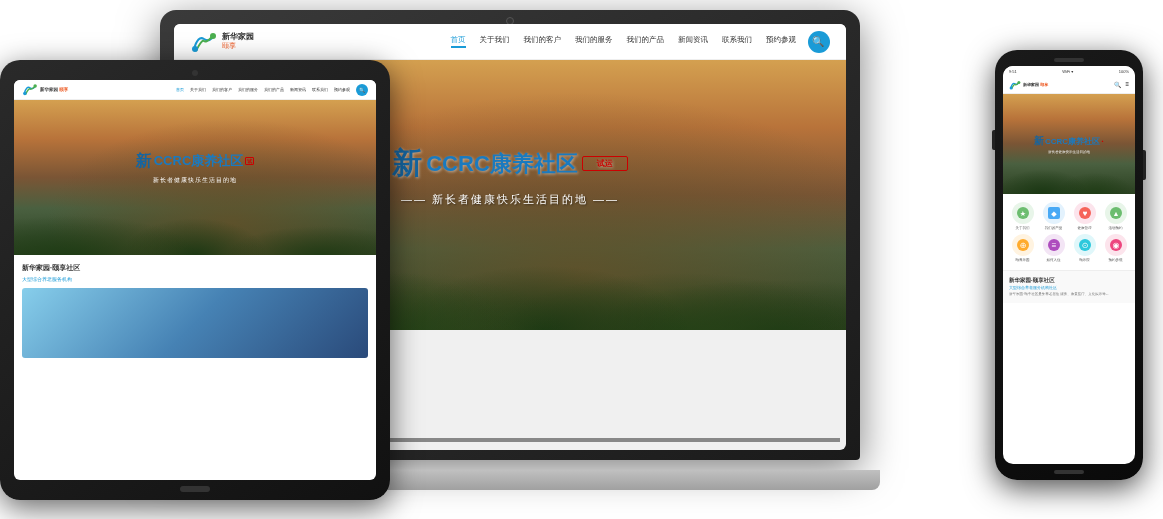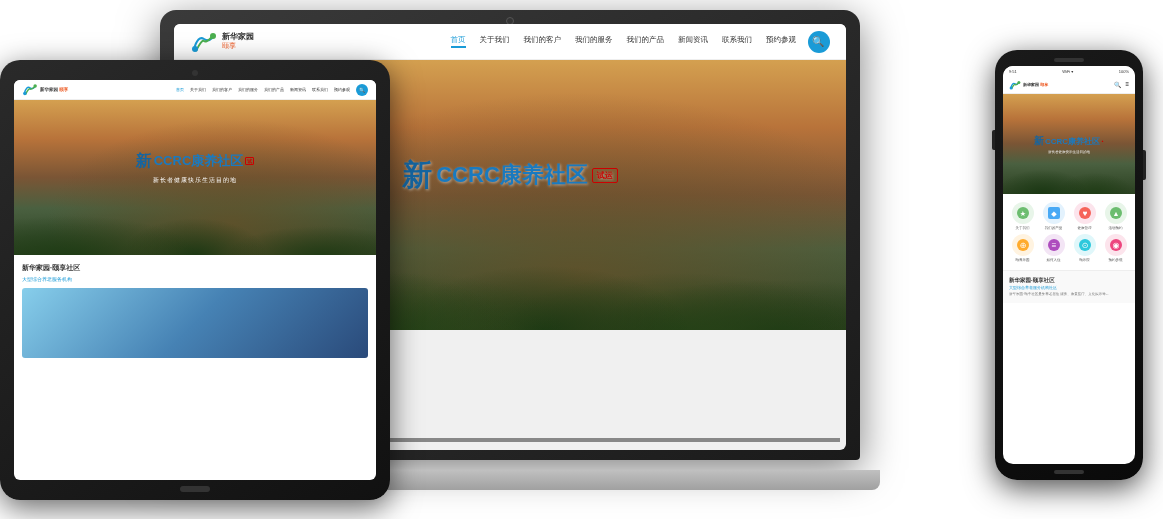--- a/index.html
+++ b/index.html
@@ -209,21 +209,21 @@
     .hero-char {
       font-size: 30px;
       color: #1565a0;
       font-weight: 900;
     }
 
     .hero-badge {
       font-size: 8px;
       color: #c00;
       border: 1px solid #c00;
-      padding: 1px 4px;
+      padding: 1px 14px;
       border-radius: 2px;
       vertical-align: super;
     }
 
     .hero-subtitle {
       font-size: 11px;
       color: #fff;
       margin-top: 8px;
       text-shadow: 1px 1px 2px rgba(0,0,0,0.5);
       letter-spacing: 2px;
@@ -645,20 +645,21 @@
 
           <div class="site-hero">
             <div class="hero-bg"></div>
             <div class="hero-trees"></div>
             <div class="hero-text">
               <div class="hero-title-main">
                 <span class="hero-char">新</span>
                 <span style="color:#1a7abf; font-size:22px; font-weight:bold;">CCRC康养社区</span>
                 <span class="hero-badge">试运</span>
               </div>
+              <div class="hero-subtitle">—— 新长者健康快乐生活目的地 ——</div>
             </div>
           </div>
 
         </div>
       </div>
       <div class="laptop-hinge"></div>
     </div>
     <div class="laptop-base"></div>
   </div>
 

